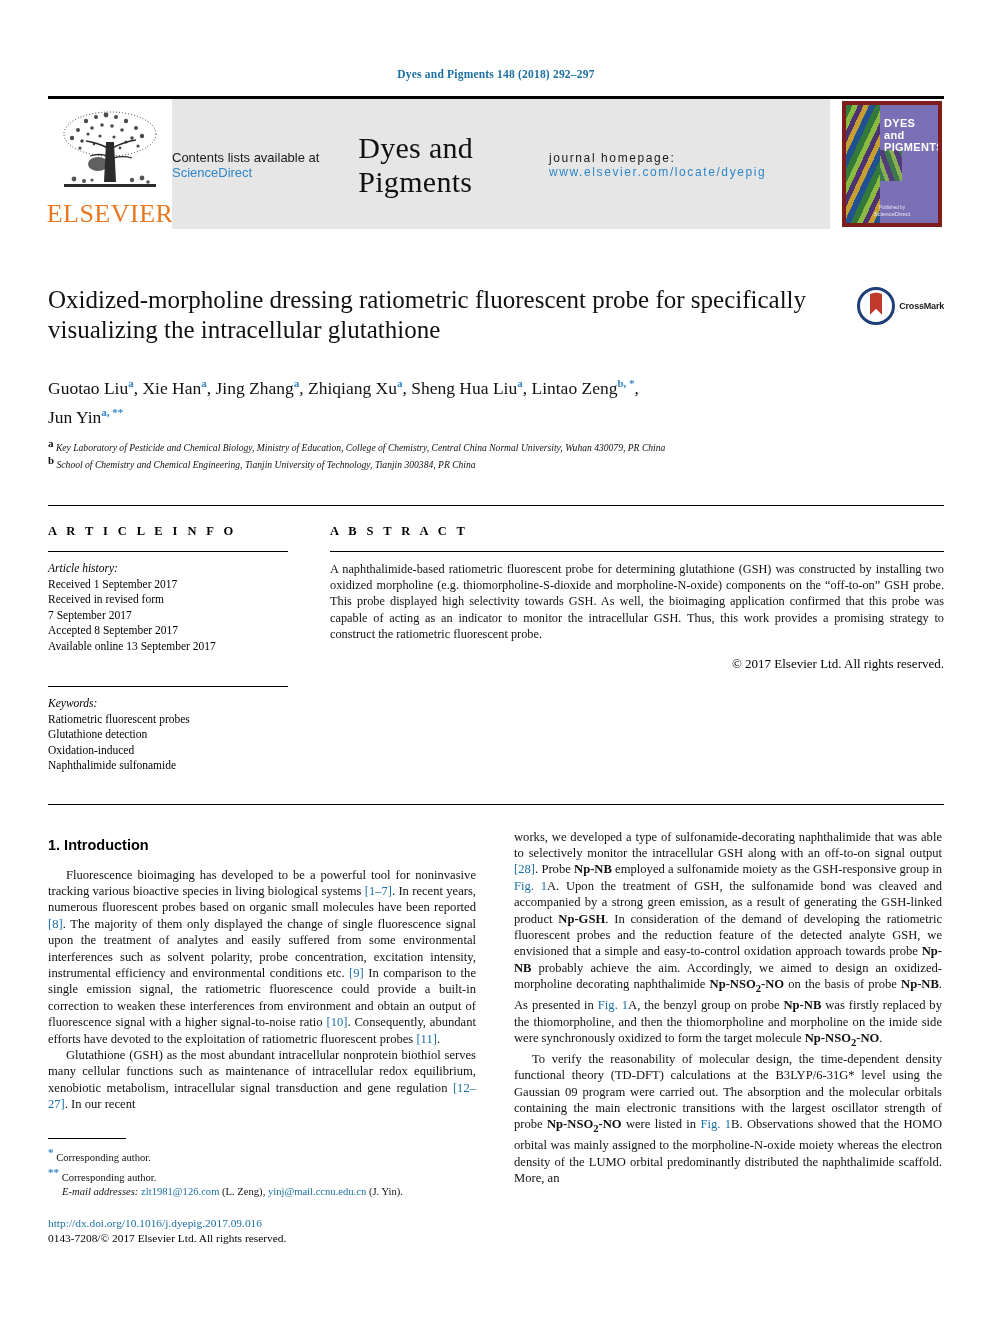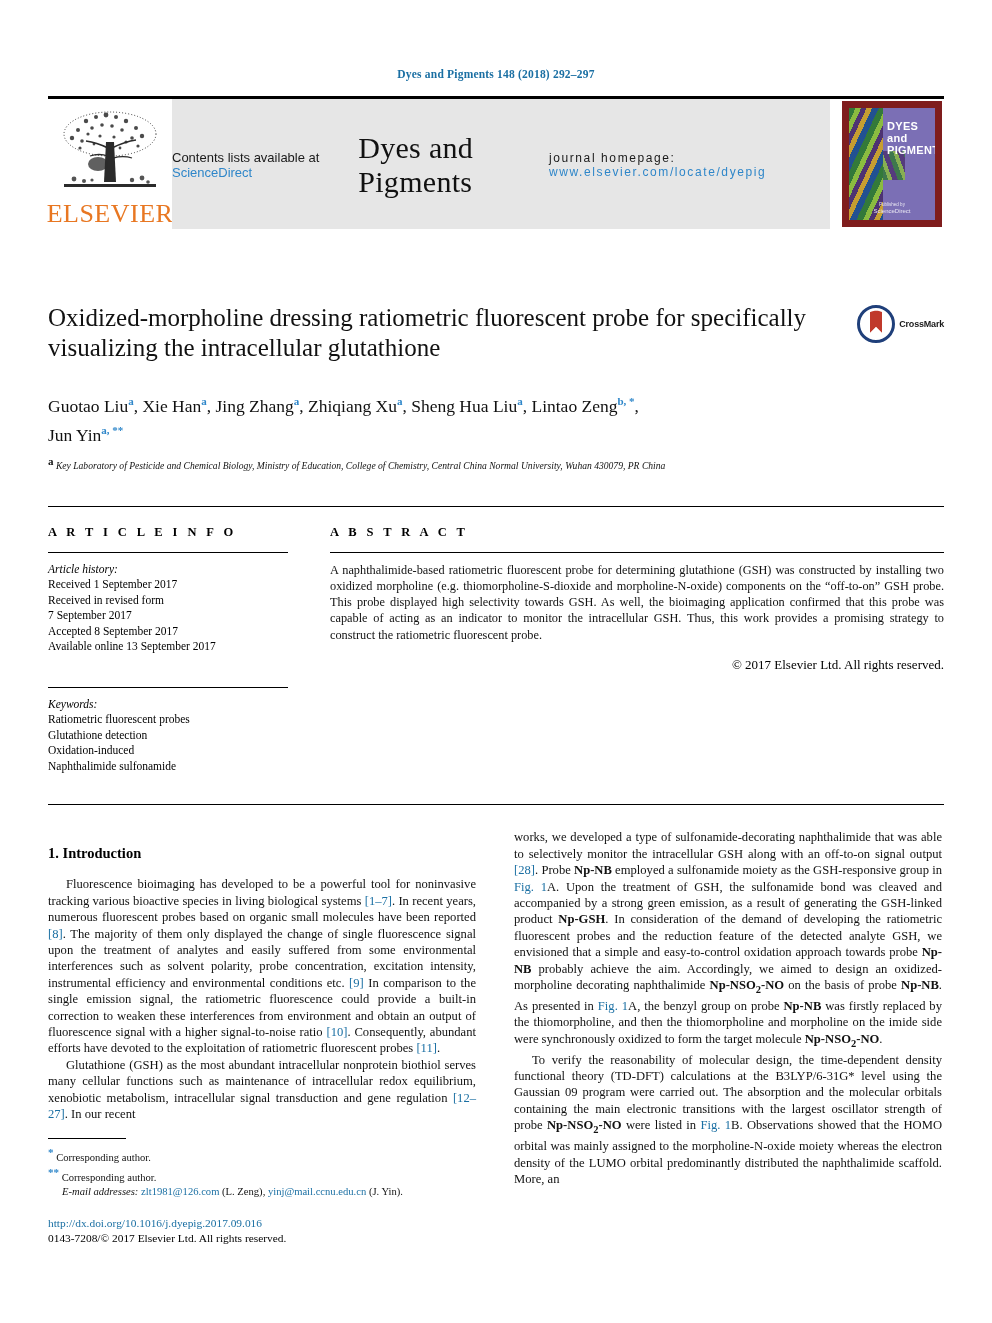--- a/index.html
+++ b/index.html
@@ -98,21 +98,21 @@
     display: flex;
     align-items: center;
     justify-content: center;
   }
   .cover {
     width: 100px;
     height: 126px;
     background: #7b6fb5;
     position: relative;
     overflow: hidden;
-    border: 7px solid #7f1d1d;
+    border: 4px solid #7f1d1d;
     box-sizing: border-box;
   }
   .cover .art {
     position: absolute;
     left: 0; top: 0;
     width: 34px; height: 100%;
     background:
       repeating-linear-gradient(115deg, #2f7a33 0 6px, #8bbf3a 6px 11px, #4b2f6e 11px 16px, #caa02a 16px 21px, #1d4f8f 21px 27px);
     opacity: .95;
   }
@@ -140,21 +140,21 @@
     text-align: center;
     color: #e8e6f2;
     font-size: 4.5px;
     font-family: "Liberation Sans", sans-serif;
     line-height: 6px;
   }
   .cover .cfoot .big { font-size: 6px; }
 
   
   .title-block {
-    margin: 74px 48px 0 48px;
+    margin: 56px 48px 0 48px;
     position: relative;
     min-height: 70px;
   }
   .art-title {
     font-size: 25px;
     line-height: 30px;
     font-family: "Liberation Serif", serif;
     color: #111;
     width: 760px;
     margin: 0;
@@ -249,24 +249,24 @@
     margin: 30px 48px 0 48px;
     border-top: 1px solid #000;
   }
   .body-cols {
     margin: 24px 48px 0 48px;
     display: flex;
     column-gap: 38px;
   }
   .bcol { width: 428px; flex: 0 0 428px; }
   .h2 {
-    font-family: Liberation Serif, serif;
+    font-family: Liberation Sans, sans-serif;
     font-weight: bold;
     font-size: 14.5px;
-    margin: 16px 0 14px 0;
+    margin: 8px 0 14px 0;
   }
   .para {
     font-size: 12.6px;
     line-height: 16.4px;
     text-align: justify;
     text-indent: 18px;
     margin: 0;
     color: #111;
   }
   .para + .para { margin-top: 0; }
@@ -408,20 +408,24 @@
     <span><span>Sheng Hua Liu</span><sup>a</sup></span>,
     <span><span>Lintao Zeng</span><sup>b, *</sup></span>,<br>
     <span><span>Jun Yin</span><sup>a, **</sup></span>
   </div>
 
   <div class="affils">
     <div class="aff">
       <sup>a</sup>
       <span>Key Laboratory of Pesticide and Chemical Biology, Ministry of Education, College of Chemistry, Central China Normal University, Wuhan 430079, PR China</span>
     </div>
+    <div class="aff">
+      <sup>b</sup>
+      <span>School of Chemistry and Chemical Engineering, Tianjin University of Technology, Tianjin 300384, PR China</span>
+    </div>
   </div>
 
   <div class="info-abs">
     <div class="col-info">
       <div class="sec-label">A R T I C L E  I N F O</div>
       <div class="rule"></div>
       <div class="hist-title">Article history:</div>
       <div class="hist-line">Received 1 September 2017</div>
       <div class="hist-line">Received in revised form</div>
       <div class="hist-line">7 September 2017</div>

